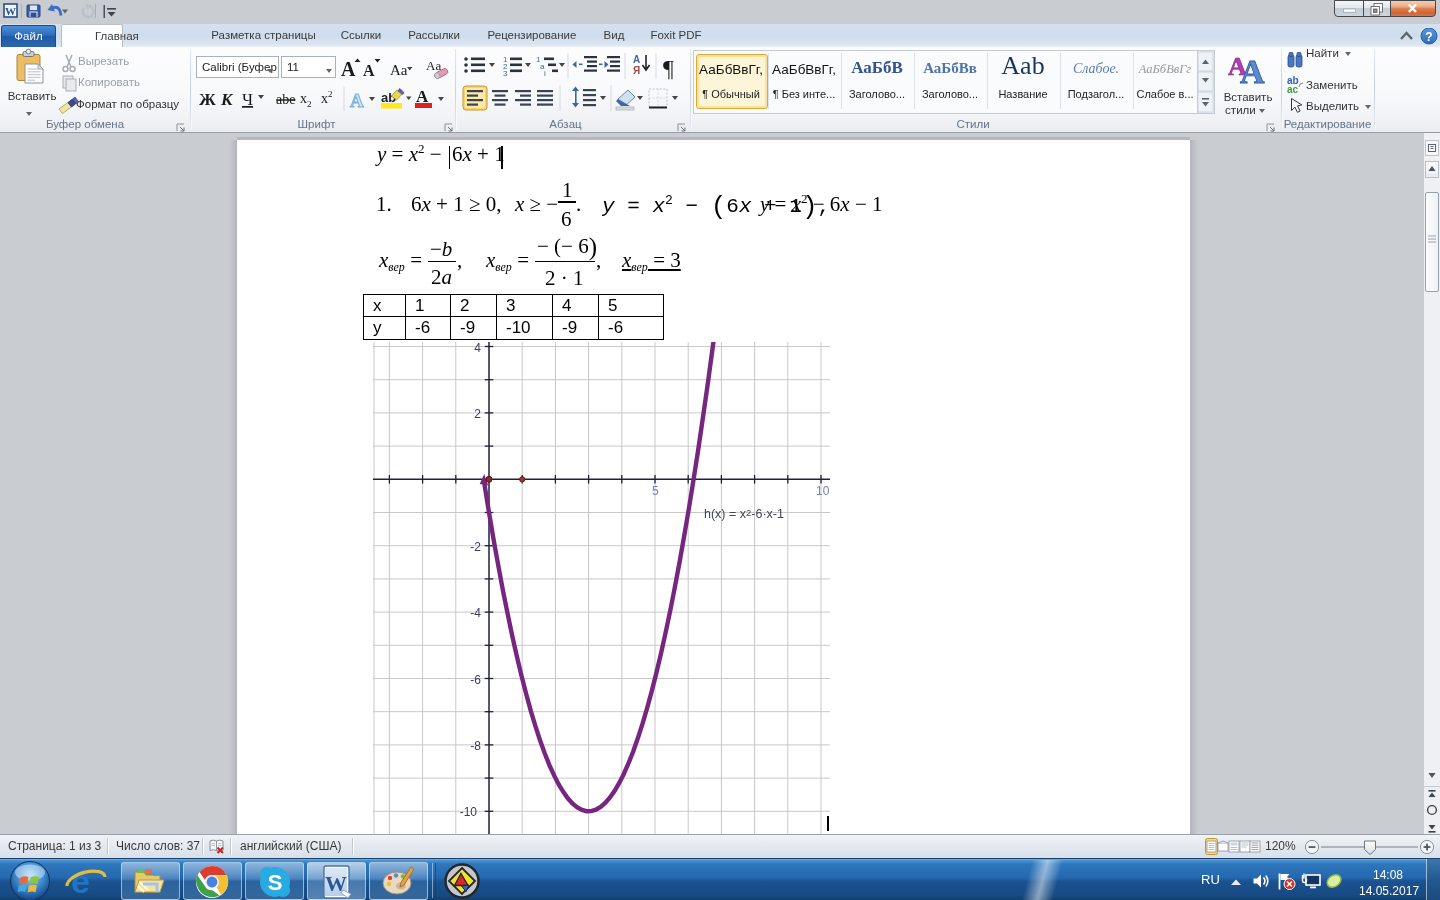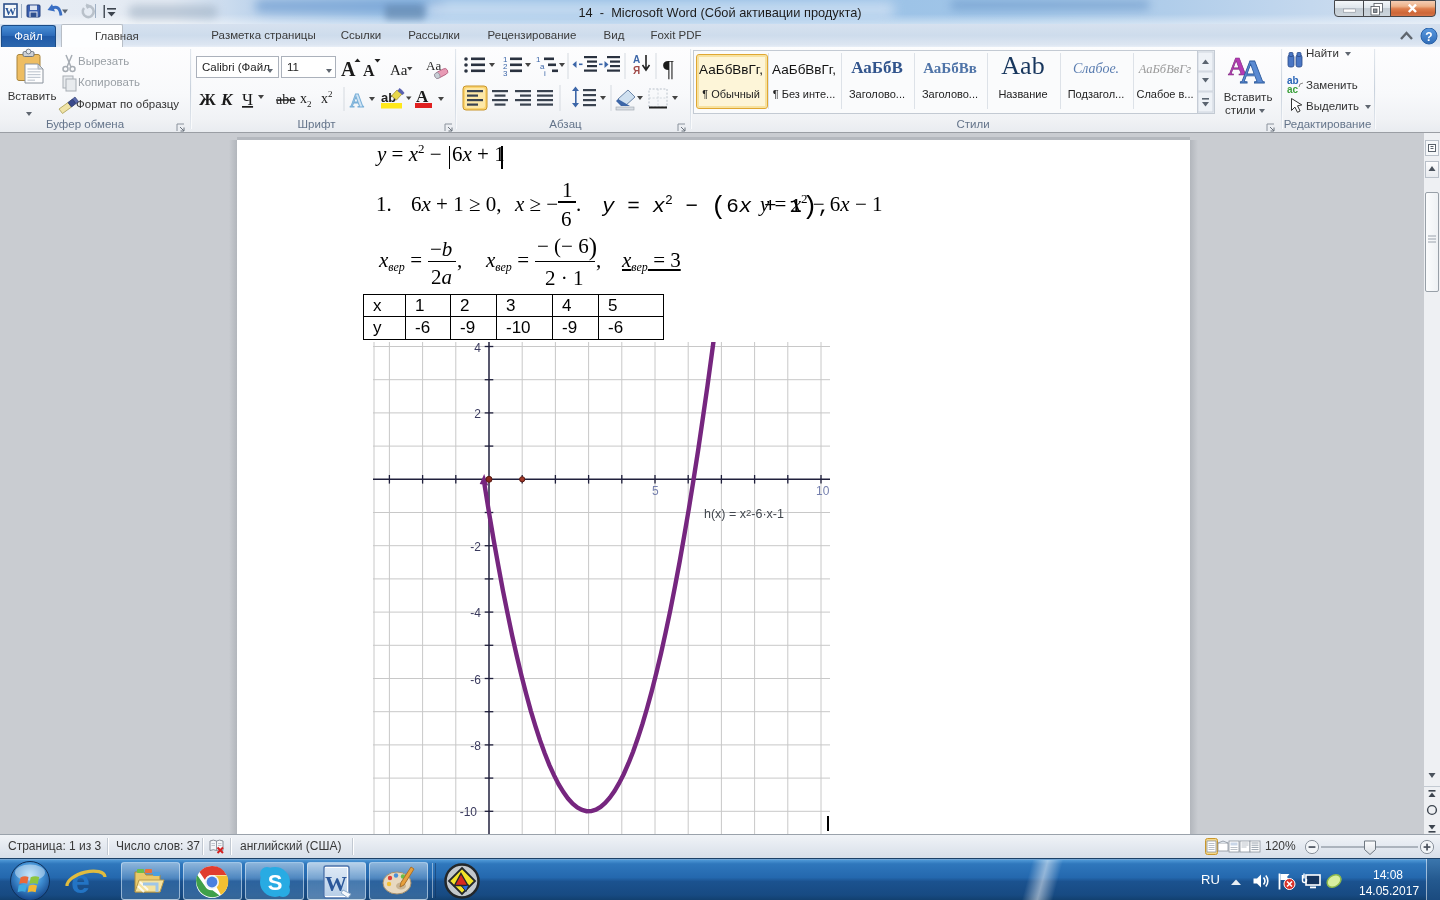--- a/index.html
+++ b/index.html
@@ -46,29 +46,20 @@
 .ssep{position:absolute;top:3px;width:1px;height:17px;background:#c2c9d2;border-right:1px solid #fff;}
 
 #taskbar{left:0;top:858px;width:1440px;height:42px;background:linear-gradient(180deg,#55a0dc 0%,#2f77bc 12%,#2468ae 45%,#1b528f 55%,#174a82 88%,#12406f 100%);border-top:1px solid #1c4168;box-sizing:border-box;}
 .tbtn{position:absolute;top:3px;width:59px;height:38px;border:1px solid rgba(215,233,248,.6);border-radius:3px;background:linear-gradient(180deg,rgba(255,255,255,.45) 0%,rgba(190,220,245,.25) 45%,rgba(120,175,225,.18) 50%,rgba(140,190,235,.28) 100%);box-sizing:border-box;}
 .trayico{position:absolute;}
 .trayt{position:absolute;color:#fff;font-size:12.5px;}
 </style></head>
 <body>
 <div id="root">
 
-<div id="titlebar" class="abs">
-  <div class="abs" style="left:0;top:14px;width:1440px;height:10px;background:linear-gradient(180deg,rgba(255,255,255,0),rgba(255,255,255,.45));"></div>
-  <div class="abs" style="left:255px;top:0px;width:190px;height:12px;background:#6d9bd0;border-radius:6px;filter:blur(5px);opacity:.7;"></div>
-  <div class="abs" style="left:950px;top:0px;width:200px;height:10px;background:#6795c8;border-radius:6px;filter:blur(5px);opacity:.6;"></div>
-  <div class="abs" style="left:425px;top:2px;width:470px;height:16px;background:#cfe0f3;border-radius:8px;filter:blur(6px);opacity:.85;"></div>
-  <div class="abs" style="left:128px;top:5px;width:90px;height:14px;background:#93a6ba;border-radius:7px;filter:blur(4px);opacity:.5;"></div>
-  <div class="abs" style="left:385px;top:5px;width:40px;height:15px;background:#5a7da3;border-radius:3px;filter:blur(3px);opacity:.55;"></div>
-  <div id="titleText" class="abs">14&nbsp;&nbsp;-&nbsp;&nbsp;Microsoft Word (Сбой активации продукта)</div>
-</div>
 
 <svg class="abs" style="left:0;top:0" width="130" height="24" viewBox="0 0 130 24">
   <rect x="4" y="4" width="13" height="13" fill="#f4f7fa" stroke="#2a4e8a" stroke-width="1.6"></rect>
   <text x="10.5" y="14.5" font-size="11" font-weight="bold" fill="#2b579a" text-anchor="middle" font-family="Liberation Serif">W</text>
   <rect x="21" y="4" width="1" height="14" fill="#9fb0c4"></rect>
   <g>
    <rect x="27" y="5" width="13" height="12" rx="1" fill="#3a5fb0" stroke="#27427e"></rect>
    <rect x="30" y="5.5" width="7" height="4.5" fill="#dfe6f2"></rect>
    <rect x="29.5" y="11.5" width="8" height="5.5" fill="#e8edf5"></rect>
    <rect x="30.5" y="12.5" width="6" height="4.5" fill="#30508f"></rect>
@@ -131,21 +122,21 @@
   <div class="gsep" style="left:1281px"></div>
   <div class="gsep" style="left:1374px"></div>
 
   <div class="abs itxt" style="left:4px;top:43px;width:56px;text-align:center;">Вставить</div>
   <div class="abs" style="left:26px;top:57px;"><span class="dda"></span></div>
   <div class="abs itxt gray" style="left:78px;top:8px;">Вырезать</div>
   <div class="abs itxt gray" style="left:78px;top:29px;">Копировать</div>
   <div class="abs itxt" style="left:76px;top:51px;">Формат по образцу</div>
   <div class="glabel" style="left:0;width:170px;">Буфер обмена</div>
 
-  <div class="ibox abs" style="left:196px;top:9px;width:83px;height:22px;line-height:21px;padding-left:5px;">Calibri (Файл</div>
+  <div class="ibox abs" style="left:196px;top:9px;width:83px;height:22px;line-height:21px;padding-left:5px;">Calibri (Буфер</div>
   <div class="abs" style="left:267px;top:14px;"><span class="dda" style="border-left-width:3.2px;border-right-width:3.2px;border-top-width:4px;"></span></div>
   <div class="ibox abs" style="left:281px;top:9px;width:55px;height:22px;line-height:21px;padding-left:5px;">11</div>
   <div class="abs" style="left:326px;top:14px;"><span class="dda" style="border-left-width:3.2px;border-right-width:3.2px;border-top-width:4px;"></span></div>
   <div class="glabel" style="left:190px;width:253px;">Шрифт</div>
 
   <div class="glabel" style="left:455px;width:221px;">Абзац</div>
 
   <div class="abs" style="left:693px;top:3px;width:522px;height:64px;background:#fafbfc;border:1px solid #c3cad3;box-sizing:border-box;"></div>
   <div class="abs" style="left:1197px;top:4px;width:17px;height:62px;background:#e7ecf2;border-left:1px solid #c3cad3;box-sizing:border-box;"></div>
   <div class="abs" style="left:768px;top:6px;width:1px;height:56px;background:#dde2e8;"></div>

